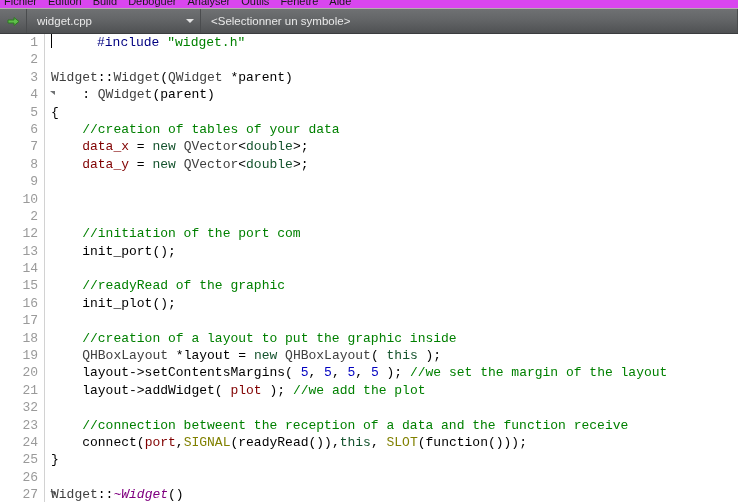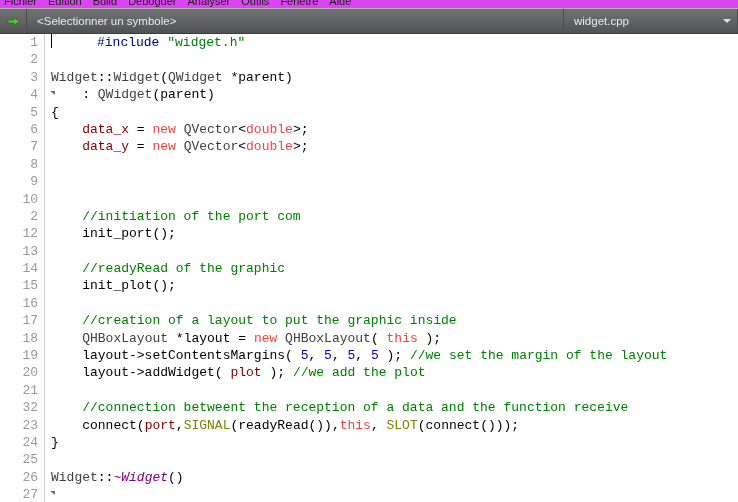--- a/index.html
+++ b/index.html
@@ -120,21 +120,21 @@
     height: 17.4px;
     line-height: 17.4px;
   }
 
   
   .t-pre   { color: #000080; padding-left: 46px; }            
   .t-str   { color: #008000; }            
   .t-cmt   { color: #008000; }            
   .t-type  { color: #404040; }            
   .t-type-i{ color: #800080; font-style: italic; }
-  .t-kw    { color: #ef4444; }            
+  .t-kw    { color: #14532d; }            
   .t-macro { color: #808000; }            
   .t-mem   { color: #800000; }            
   .t-num   { color: #0000c0; }            
 
   
   .caret {
     display: inline-block;
     width: 1px;
     height: 14px;
     background: #000;
@@ -150,27 +150,27 @@
 </div>
 
 <div class="toolbar">
 
   <div class="tb-nav">
     <svg width="13" height="11" viewBox="0 0 13 11">
       <path d="M1 4 H7 V1.5 L12 5.5 L7 9.5 V7 H1 Z" fill="#5fbf4a" stroke="#2f7a22" stroke-width="1" stroke-linejoin="round"></path>
     </svg>
   </div>
 
-  <div class="tb-combo symbol">
-    <span class="lbl">&lt;Selectionner un symbole&gt;</span>
-  </div>
-
   <div class="tb-combo file">
     <span class="lbl">widget.cpp</span>
     <span class="caret-down"></span>
+  </div>
+
+  <div class="tb-combo symbol">
+    <span class="lbl">&lt;Selectionner un symbole&gt;</span>
   </div>
 
 </div>
 
 <div class="editor">
   <div class="gutter">
       <div class="lnum">1</div>
       <div class="lnum">2</div>
       <div class="lnum">3</div>
       <div class="lnum">4<span class="fold"></span></div>
@@ -197,35 +197,36 @@
       <div class="lnum">25</div>
       <div class="lnum">26</div>
       <div class="lnum">27<span class="fold"></span></div>
     </div>
   <div class="code-area">
       <div class="codeline row"><span class="caret"></span><span class="t-pre">#include</span><span> </span><span class="t-str">"widget.h"</span></div>
       <div class="codeline row">&nbsp;</div>
       <div class="codeline row"><span class="t-type">Widget</span><span>::</span><span class="t-type">Widget</span><span>(</span><span class="t-type">QWidget</span><span> *parent)</span></div>
       <div class="codeline row"><span>    : </span><span class="t-type">QWidget</span><span>(parent)</span></div>
       <div class="codeline row"><span>{</span></div>
+      <div class="codeline row"><span class="t-cmt">    //creation of tables of your data</span></div>
       <div class="codeline row"><span class="t-mem">    data_x</span><span> = </span><span class="t-kw">new</span><span> </span><span class="t-type">QVector</span><span>&lt;</span><span class="t-kw">double</span><span>&gt;;</span></div>
       <div class="codeline row"><span class="t-mem">    data_y</span><span> = </span><span class="t-kw">new</span><span> </span><span class="t-type">QVector</span><span>&lt;</span><span class="t-kw">double</span><span>&gt;;</span></div>
       <div class="codeline row">&nbsp;</div>
       <div class="codeline row">&nbsp;</div>
       <div class="codeline row">&nbsp;</div>
       <div class="codeline row"><span class="t-cmt">    //initiation of the port com</span></div>
       <div class="codeline row"><span>    init_port();</span></div>
       <div class="codeline row">&nbsp;</div>
       <div class="codeline row"><span class="t-cmt">    //readyRead of the graphic</span></div>
       <div class="codeline row"><span>    init_plot();</span></div>
       <div class="codeline row">&nbsp;</div>
       <div class="codeline row"><span class="t-cmt">    //creation of a layout to put the graphic inside</span></div>
       <div class="codeline row"><span>    </span><span class="t-type">QHBoxLayout</span><span> *layout = </span><span class="t-kw">new</span><span> </span><span class="t-type">QHBoxLayout</span><span>( </span><span class="t-kw">this</span><span> );</span></div>
       <div class="codeline row"><span>    layout-&gt;setContentsMargins( </span><span class="t-num">5</span><span>, </span><span class="t-num">5</span><span>, </span><span class="t-num">5</span><span>, </span><span class="t-num">5</span><span> ); </span><span class="t-cmt">//we set the margin of the layout</span></div>
       <div class="codeline row"><span>    layout-&gt;addWidget( </span><span class="t-mem">plot</span><span> ); </span><span class="t-cmt">//we add the plot</span></div>
       <div class="codeline row">&nbsp;</div>
       <div class="codeline row"><span class="t-cmt">    //connection betweent the reception of a data and the function receive</span></div>
-      <div class="codeline row"><span>    connect(</span><span class="t-mem">port</span><span>,</span><span class="t-macro">SIGNAL</span><span>(readyRead()),</span><span class="t-kw">this</span><span>, </span><span class="t-macro">SLOT</span><span>(connect()));</span></div>
+      <div class="codeline row"><span>    connect(</span><span class="t-mem">port</span><span>,</span><span class="t-macro">SIGNAL</span><span>(readyRead()),</span><span class="t-kw">this</span><span>, </span><span class="t-macro">SLOT</span><span>(function()));</span></div>
       <div class="codeline row"><span>}</span></div>
       <div class="codeline row">&nbsp;</div>
       <div class="codeline row"><span class="t-type">Widget</span><span>::</span><span class="t-type-i">~Widget</span><span>()</span></div>
     </div>
 </div>
 
 </body></html>

